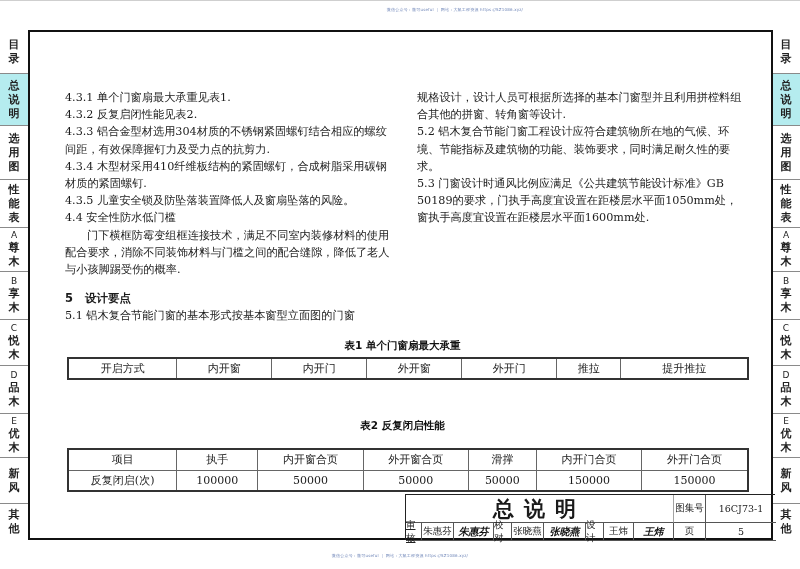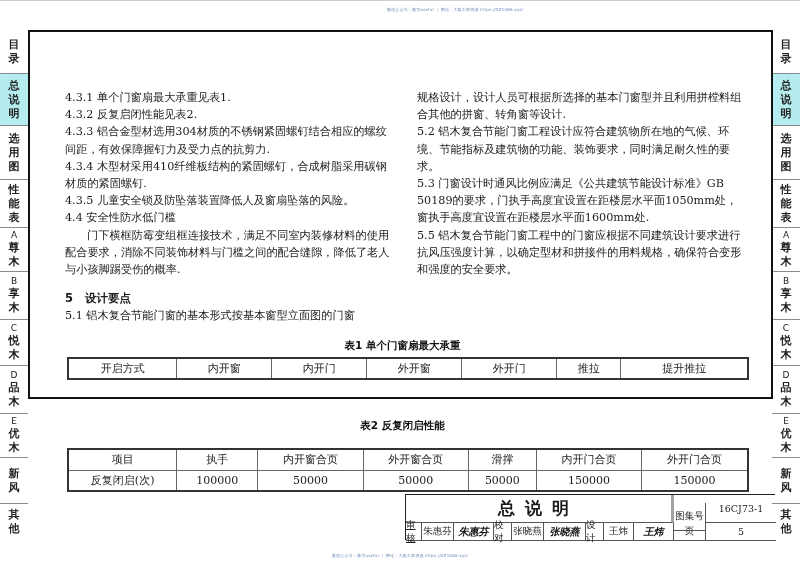--- a/index.html
+++ b/index.html
@@ -27,21 +27,21 @@
       border-bottom: 1px solid #8a8a8a;
       display: flex; flex-direction: column; align-items: center; justify-content: center;
       font-size: 11px; line-height: 14px; color: #222;
       font-weight: bold;
     }
     .tab.active { background: #b5ecef; }
     .tab .letter { font-size: 9px; line-height: 11px; font-weight: normal; }
 
     
     .frame {
-      position: absolute; left: 28px; top: 30px; width: 745px; height: 369px;
+      position: absolute; left: 28px; top: 30px; width: 745px; height: 510px;
       border: 2px solid #111;
     }
     .col {
       position: absolute; font-size: 11.2px; line-height: 17.2px; color: #1c1c1c;
     }
     .col-left { left: 35px; top: 57px; width: 325px; }
     .col-right { left: 387px; top: 57px; width: 330px; }
     .para { white-space: pre-wrap; }
     .indent { text-indent: 22px; }
     .section-head { font-family: "DejaVu Sans", sans-serif; font-weight: bold; font-size: 11.5px; margin-top: 12px; }
@@ -59,23 +59,23 @@
     table.data { border: 2px solid #333; }
 
     
     .title-block {
       position: absolute; left: 375px; top: 462px; width: 370px; height: 46px;
       border-top: 1.5px solid #222; border-left: 1.5px solid #222;
       font-family: "DejaVu Serif", serif;
     }
     .tb-main {
       position: absolute; left: 0; top: 0; width: 268px; height: 28px;
-      border-right: 3px solid #a3a3a3; border-bottom: 1px solid #555;
+      border-right: 1px solid #a3a3a3; border-bottom: 1px solid #555;
       display: flex; align-items: center; justify-content: center;
-      font-family: "DejaVu Sans", sans-serif; font-size: 17px; letter-spacing: 10px; font-weight: bold;
+      font-family: "DejaVu Sans", sans-serif; font-size: 21px; letter-spacing: 10px; font-weight: bold;
     }
     .tb-cell {
       position: absolute; border-right: 1px solid #555; border-bottom: 1px solid #555;
       display: flex; align-items: center; justify-content: center; font-size: 9.5px; color: #222;
     }
     .sig { font-family: "DejaVu Serif", serif; font-style: italic; font-weight: bold; font-size: 10px; color: #111; }
   </style>
 </head>
 <body>
 
@@ -205,21 +205,20 @@
     <div class="section-head">
       <span>5</span><span>设计要点</span>
     </div>
     <div class="para">5.1 铝木复合节能门窗的基本形式按基本窗型立面图的门窗</div>
   </div>
 
   <div class="col col-right">
     <div class="para">规格设计，设计人员可根据所选择的基本门窗型并且利用拼樘料组合其他的拼窗、转角窗等设计.</div>
     <div class="para">5.2 铝木复合节能门窗工程设计应符合建筑物所在地的气候、环境、节能指标及建筑物的功能、装饰要求，同时满足耐久性的要求。</div>
     <div class="para">5.3 门窗设计时通风比例应满足《公共建筑节能设计标准》GB 50189的要求，门执手高度宜设置在距楼层水平面1050mm处，窗执手高度宜设置在距楼层水平面1600mm处.</div>
-    <div class="para">5.5 铝木复合节能门窗工程中的门窗应根据不同建筑设计要求进行抗风压强度计算，以确定型材和拼接件的用料规格，确保符合变形和强度的安全要求。</div>
   </div>
 
   <div class="tbl-title" style="top:307px">表1   单个门窗扇最大承重</div>
   <table class="data" style="top:325px">
     <tbody>
         <tr>
       <td style="width:16%">开启方式</td>
       <td>内开窗</td>
       <td>内开门</td>
       <td>外开窗</td>
@@ -249,21 +248,21 @@
       <td>50000</td>
       <td>50000</td>
       <td>150000</td>
       <td>150000</td>
     </tr>
   </tbody>
     </table>
 
   <div class="title-block">
     <div class="tb-main">总说明</div>
-    <div class="tb-cell" style="left:268px; top:8px; width:32px; height:28px;">图集号</div>
+    <div class="tb-cell" style="left:268px; top:0; width:32px; height:28px;">图集号</div>
     <div class="tb-cell" style="left:300px; top:0; width:70px; height:28px; border-right:none;">16CJ73-1</div>
 
     <div class="tb-cell" style="left:0; top:28px; width:16px; height:18px;text-decoration:underline;">审核</div>
     <div class="tb-cell" style="left:16px; top:28px; width:32px; height:18px;">朱惠芬</div>
     <div class="tb-cell sig" style="left:48px; top:28px; width:40px; height:18px;">朱惠芬</div>
     <div class="tb-cell" style="left:88px; top:28px; width:18px; height:18px;">校对</div>
     <div class="tb-cell" style="left:106px; top:28px; width:32px; height:18px;">张晓燕</div>
     <div class="tb-cell sig" style="left:138px; top:28px; width:42px; height:18px;">张晓燕</div>
     <div class="tb-cell" style="left:180px; top:28px; width:18px; height:18px;">设计</div>
     <div class="tb-cell" style="left:198px; top:28px; width:30px; height:18px;">王炜</div>

